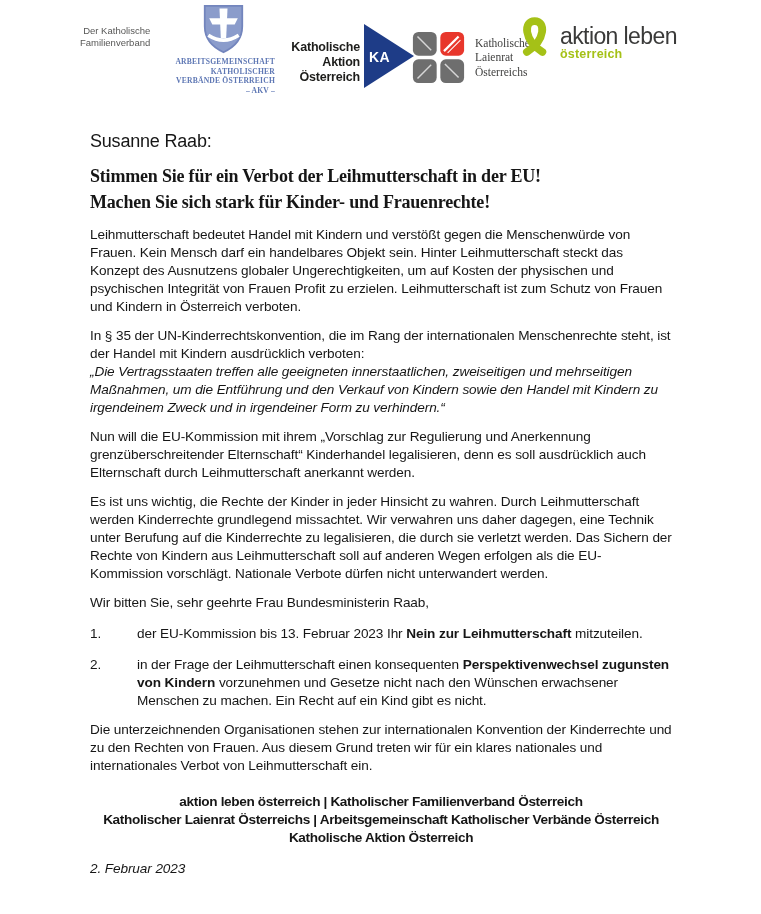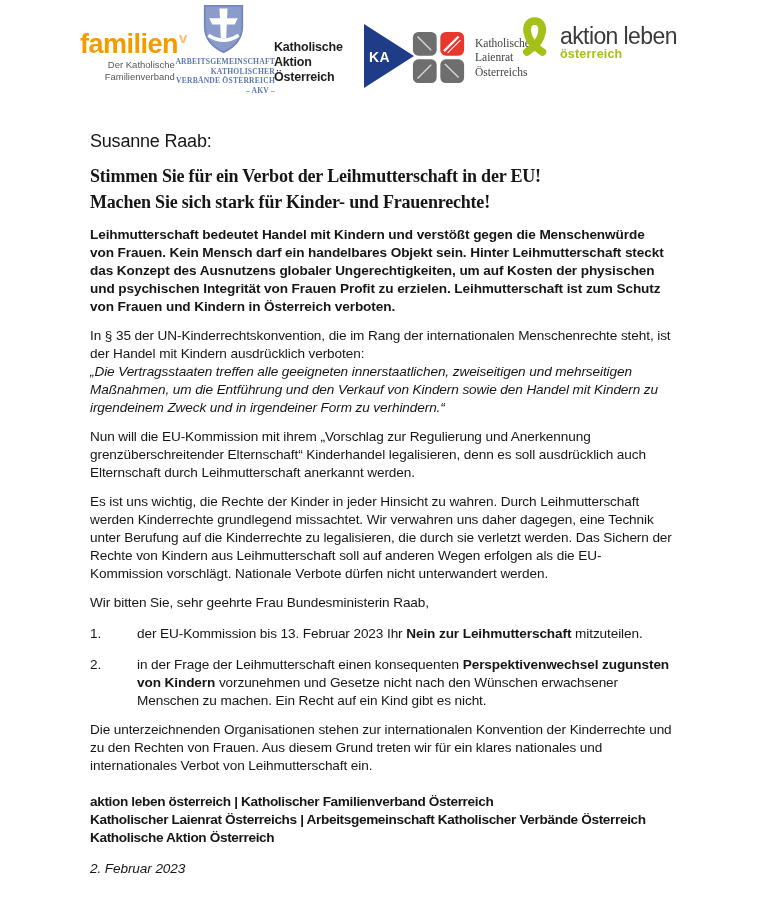--- a/index.html
+++ b/index.html
@@ -17,57 +17,56 @@
 
   .lg-familien { left: 80px; top: 24px; }
   .fam-word { font-size: 27px; font-weight: 700; color: #F59B00; letter-spacing: -0.5px; line-height: 28px; }
   .fam-v { font-size: 15px; color: #F9BE6B; vertical-align: 10px; font-weight: 700; margin-left: 1px; }
   .fam-sub { font-size: 9.5px; line-height: 11.5px; color: #575756; text-align: right; padding-right: 12px; margin-top: 1px; }
 
   .lg-akv { left: 171px; top: 4px; width: 104px; text-align: center; }
   .akv-shield { display: block; margin: 0 auto; }
   .akv-text { margin-top: 3px; font-family: "Liberation Serif", serif; font-weight: 700; font-size: 7.6px; line-height: 9.6px; color: #5E77B4; letter-spacing: 0.2px; text-align: right; }
 
-  .lg-ka-label { left: 274px; top: 40px; width: 86px; font-weight: 700; font-size: 12.5px; line-height: 15px; color: #1d1d1b; letter-spacing: -0.2px; }
+  .lg-ka-label { left: 274px; top: 40px; width: 86px; text-align: right; font-weight: 700; font-size: 12.5px; line-height: 15px; color: #1d1d1b; letter-spacing: -0.2px; }
   .lg-ka-tri { left: 364px; top: 24px; }
   .ka-mono { font-family: "Liberation Sans", sans-serif; font-weight: 700; font-size: 14px; fill: #ffffff; letter-spacing: 0.5px; }
 
   .lg-laienrat { left: 412px; top: 31px; display: flex; gap: 10px; align-items: center; }
   .llr-text { font-family: "Liberation Serif", serif; font-size: 11.5px; line-height: 14.5px; color: #3f3f3e; }
 
   .lg-al { left: 520px; top: 15px; display: flex; gap: 9px; }
   .al-words { margin-top: 10px; }
   .al-name { font-size: 23px; font-weight: 400; color: #3A3A39; letter-spacing: -0.6px; line-height: 22px; }
   .al-sub { font-size: 12.5px; font-weight: 700; color: #A5C117; letter-spacing: 0.2px; }
 
   
   .letter { width: 582px; margin: 27px 0 0 90px; font-size: 13.6px; line-height: 18px; letter-spacing: -0.1px; color: #161616; }
   .title { font-size: 18px; line-height: 28px; font-weight: 400; letter-spacing: -0.2px; }
   .t-line, .h-line { white-space: nowrap; }
   .headline { margin-top: 8px; font-size: 18px; line-height: 26px; font-weight: 700; letter-spacing: -0.2px; font-family: Liberation Serif, serif; }
   .para { margin-top: 11px; }
-  .para.lead { font-weight: 700; }
+  .para.lead { font-weight: 400; }
   .quote { font-style: italic; }
   .list-item { display: flex; margin-top: 13px; }
   .li-num { width: 47px; flex: none; }
   .li-text { flex: 1; }
   .li-text.single { white-space: nowrap; }
   .signatures { margin-top: 18px; font-weight: 700; letter-spacing: -0.35px; }
-  .sig-line { white-space: nowrap; }
+  .sig-line { white-space: nowrap; text-align: center; }
   .date { margin-top: 13px; font-style: italic; }
 </style>
 </head>
 <body>
 
 <div class="page">
 
   <header class="logo-bar">
 
     <div class="lg lg-familien">
-      <div class="fam-word"><span>familien</span><span class="fam-v">v</span></div>
       <div class="fam-sub">
         <span>Der Katholische</span><br>
         <span>Familienverband</span>
       </div>
     </div>
 
     <div class="lg lg-akv">
       <svg class="akv-shield" viewBox="0 0 50 56" width="45" height="50" aria-hidden="true">
         <path d="M4 2 H46 V25 C46 41 36 49 25 54 C14 49 4 41 4 25 Z" fill="#8B9CCB" stroke="#7385BD" stroke-width="2"></path>
         <path d="M20.5 5 h9 l-1.5 33 h-6 z" fill="#ffffff"></path>

